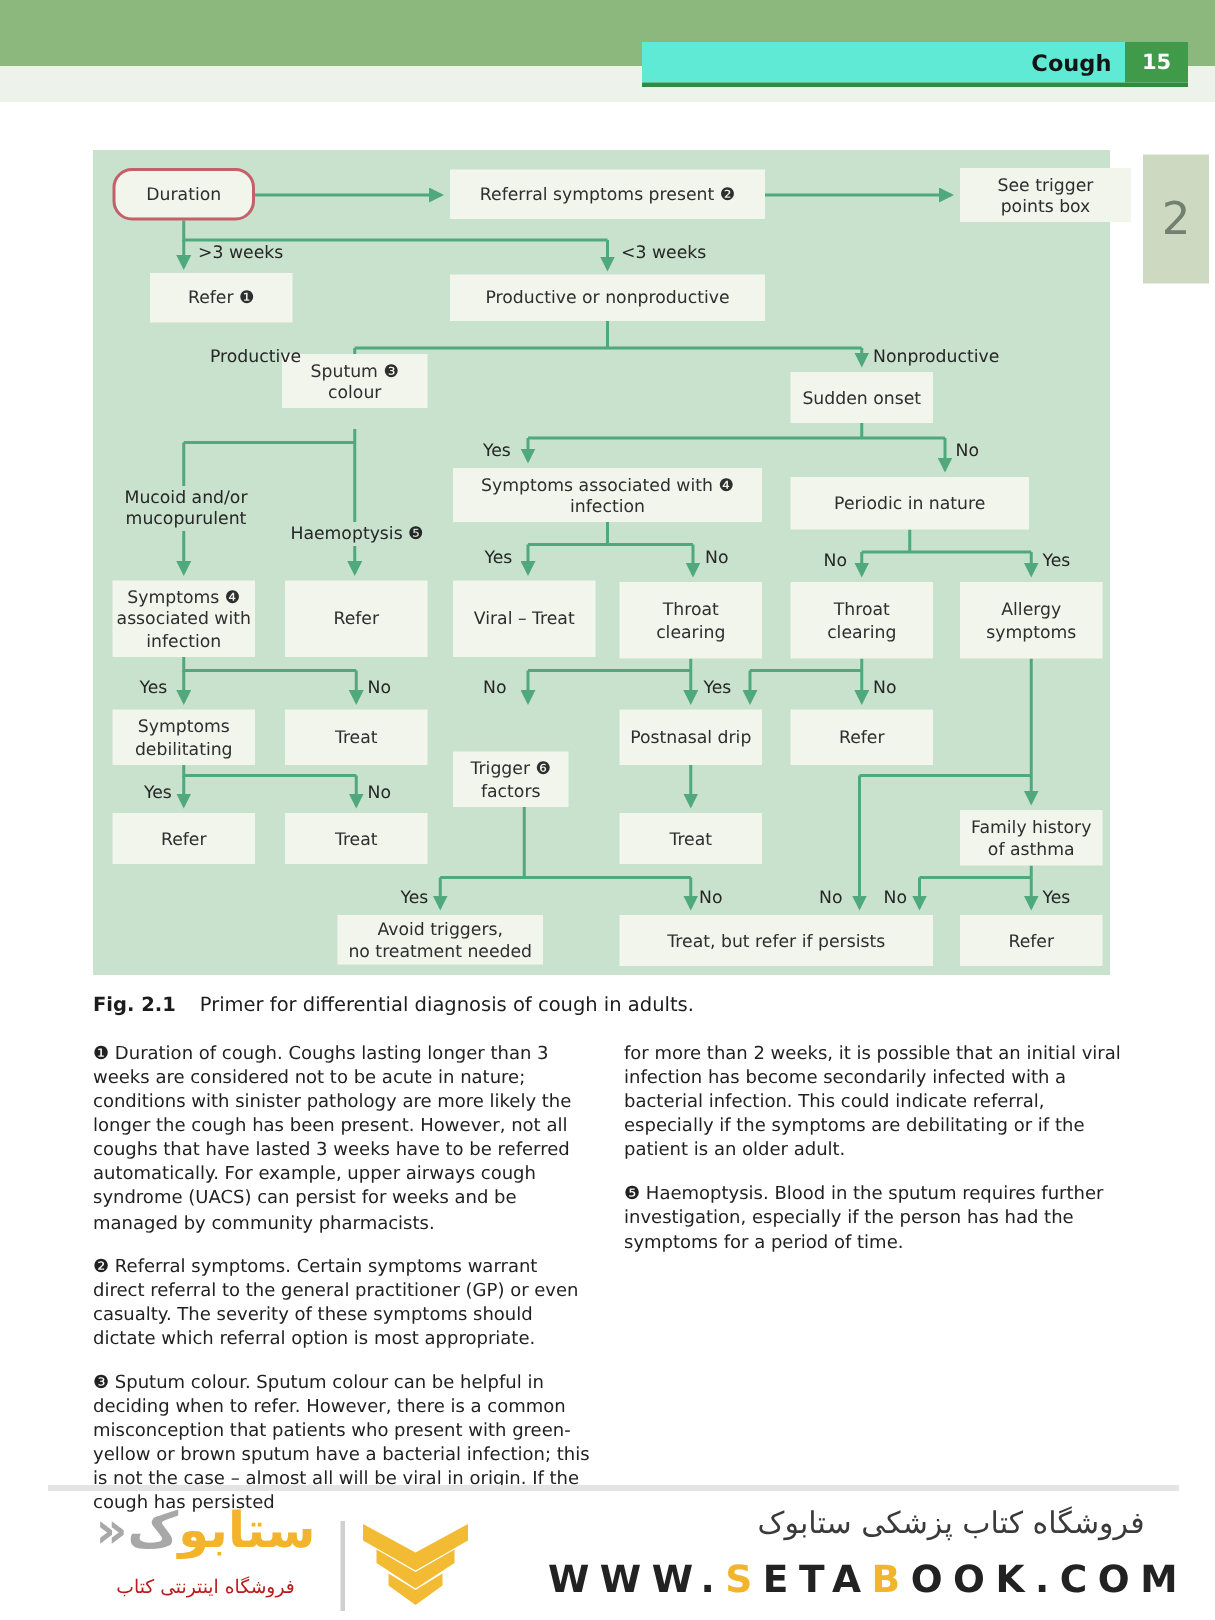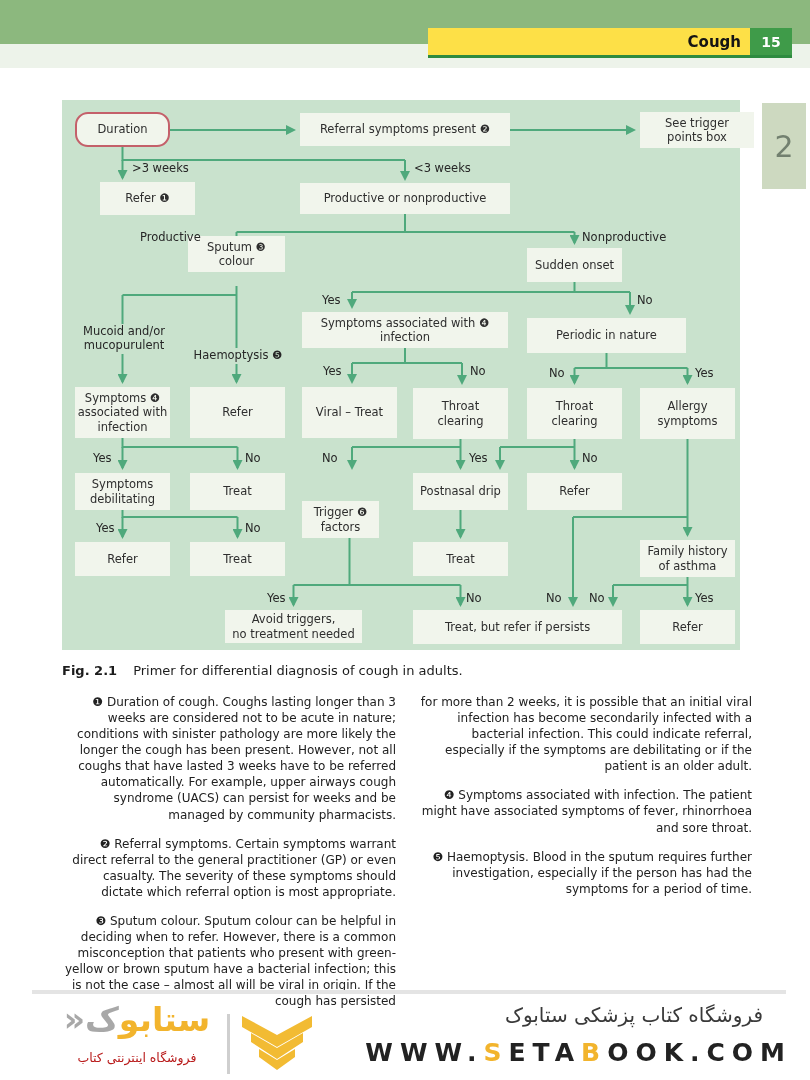--- a/index.html
+++ b/index.html
@@ -1,38 +1,38 @@
 <!DOCTYPE html>
 <html><head>
 <meta charset="utf-8">
 <style>
   html,body{margin:0;padding:0;}
   body{width:810px;height:1080px;position:relative;background:#ffffff;
        font-family:"DejaVu Sans",sans-serif;overflow:hidden;}
   .band-top{position:absolute;left:0;top:0;width:810px;height:44px;background:#8cb87e;}
   .band-light{position:absolute;left:0;top:44px;width:810px;height:24px;background:#edf3ea;}
   .header-bar{position:absolute;left:428px;top:28px;width:364px;height:27px;display:flex;}
-  .header-white{flex:1;background:#fde047;display:flex;align-items:center;justify-content:flex-end;
+  .header-white{flex:1;background:#5eead4;display:flex;align-items:center;justify-content:flex-end;
        padding-right:9px;font-weight:bold;font-size:15px;color:#141414;}
   .header-badge{width:42px;background:#3f9b49;color:#ffffff;font-weight:bold;font-size:14px;
        display:flex;align-items:center;justify-content:center;}
   .header-underline{position:absolute;left:428px;top:55px;width:364px;height:3px;background:#2e8b40;}
   .chapter-tab{position:absolute;left:762px;top:103px;width:44px;height:86px;background:#cdd9c0;
        color:#72806f;font-size:30px;display:flex;align-items:center;justify-content:center;}
   .panel{position:absolute;left:62px;top:100px;width:678px;height:550px;background:#c9e2cd;}
   .connectors{position:absolute;left:0;top:0;}
   .node{position:absolute;background:#f1f5ec;color:#2e2e2e;font-size:11.5px;line-height:1.25;
        display:flex;align-items:center;justify-content:center;text-align:center;
        white-space:pre-line;box-sizing:border-box;}
   .node.highlight{border:2px solid #c4606a;}
   .edge-label{position:absolute;font-size:11.5px;color:#262626;white-space:pre-line;line-height:1.2;}
   .edge-label.masked{background:#c9e2cd;text-align:center;padding:1px 0;}
   .caption{position:absolute;left:62px;top:663px;font-size:13px;color:#1c1c1c;}
   .caption b{margin-right:16px;}
-  .col{position:absolute;top:694px;font-size:12px;line-height:1.34;color:#212121;text-align:right;}
+  .col{position:absolute;top:694px;font-size:12px;line-height:1.34;color:#212121;text-align:left;}
   .col-left{left:62px;width:334px;}
   .col-right{left:416px;width:336px;}
   .col p{margin:0 0 13px 0;}
   .footer-divider{position:absolute;left:32px;top:990px;width:754px;height:4px;background:#e4e4e4;}
   .logo-word{position:absolute;left:57px;top:1000px;width:160px;text-align:center;font-size:33px;
        font-weight:bold;color:#f2b42d;direction:rtl;line-height:1.2;}
   .logo-word .gray{color:#a8a8a8;}
   .logo-tag{position:absolute;left:57px;top:1050px;width:160px;text-align:center;font-size:12.5px;
        color:#b91c1c;direction:rtl;}
   .logo-bar{position:absolute;left:227px;top:1014px;width:3px;height:60px;background:#cfcfcf;}
@@ -181,21 +181,20 @@
   <b>Fig. 2.1</b><span>Primer for differential diagnosis of cough in adults.</span>
 </div>
 
 <div class="col col-left" id="col-left">
     <p>❶ Duration of cough. Coughs lasting longer than 3 weeks are considered not to be acute in nature; conditions with sinister pathology are more likely the longer the cough has been present. However, not all coughs that have lasted 3 weeks have to be referred automatically. For example, upper airways cough syndrome (UACS) can persist for weeks and be managed by community pharmacists.</p>
     <p>❷ Referral symptoms. Certain symptoms warrant direct referral to the general practitioner (GP) or even casualty. The severity of these symptoms should dictate which referral option is most appropriate.</p>
     <p>❸ Sputum colour. Sputum colour can be helpful in deciding when to refer. However, there is a common misconception that patients who present with green-yellow or brown sputum have a bacterial infection; this is not the case – almost all will be viral in origin. If the cough has persisted</p>
   </div>
 <div class="col col-right" id="col-right">
     <p>for more than 2 weeks, it is possible that an initial viral infection has become secondarily infected with a bacterial infection. This could indicate referral, especially if the symptoms are debilitating or if the patient is an older adult.</p>
-    <p>❹ Symptoms associated with infection. The patient might have associated symptoms of fever, rhinorrhoea and sore throat.</p>
     <p>❺ Haemoptysis. Blood in the sputum requires further investigation, especially if the person has had the symptoms for a period of time.</p>
   </div>
 
 <div class="footer-divider"></div>
 
 <div class="logo-word" dir="rtl"><span>ستابو</span><span class="gray">ک</span><span class="gray">«</span></div>
 <div class="logo-tag" dir="rtl">فروشگاه اینترنتی کتاب</div>
 <div class="logo-bar"></div>
 <div class="logo-emblem">
   <svg width="74" height="58" viewBox="0 0 74 58">

